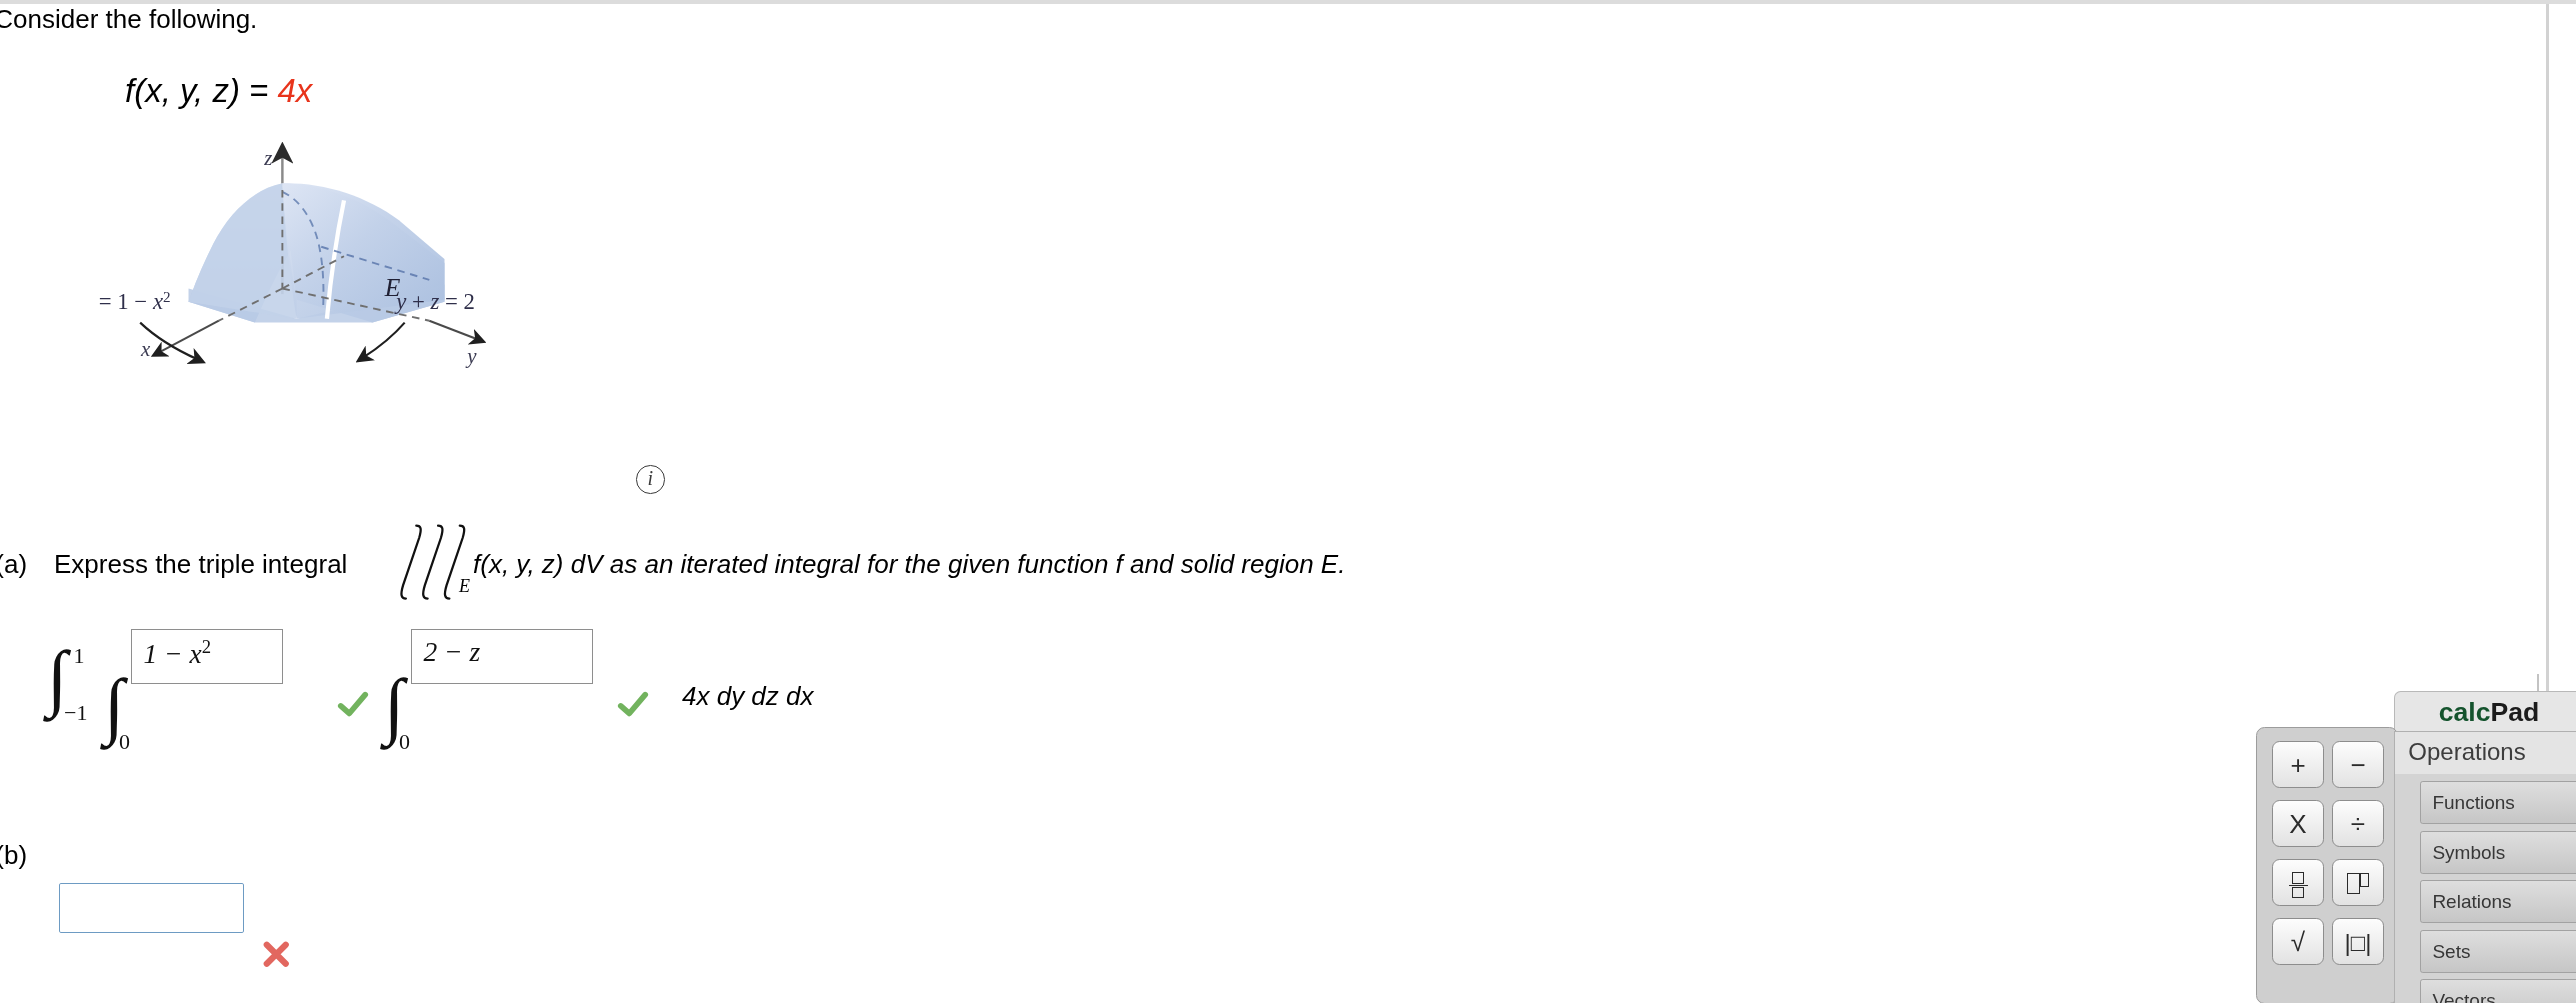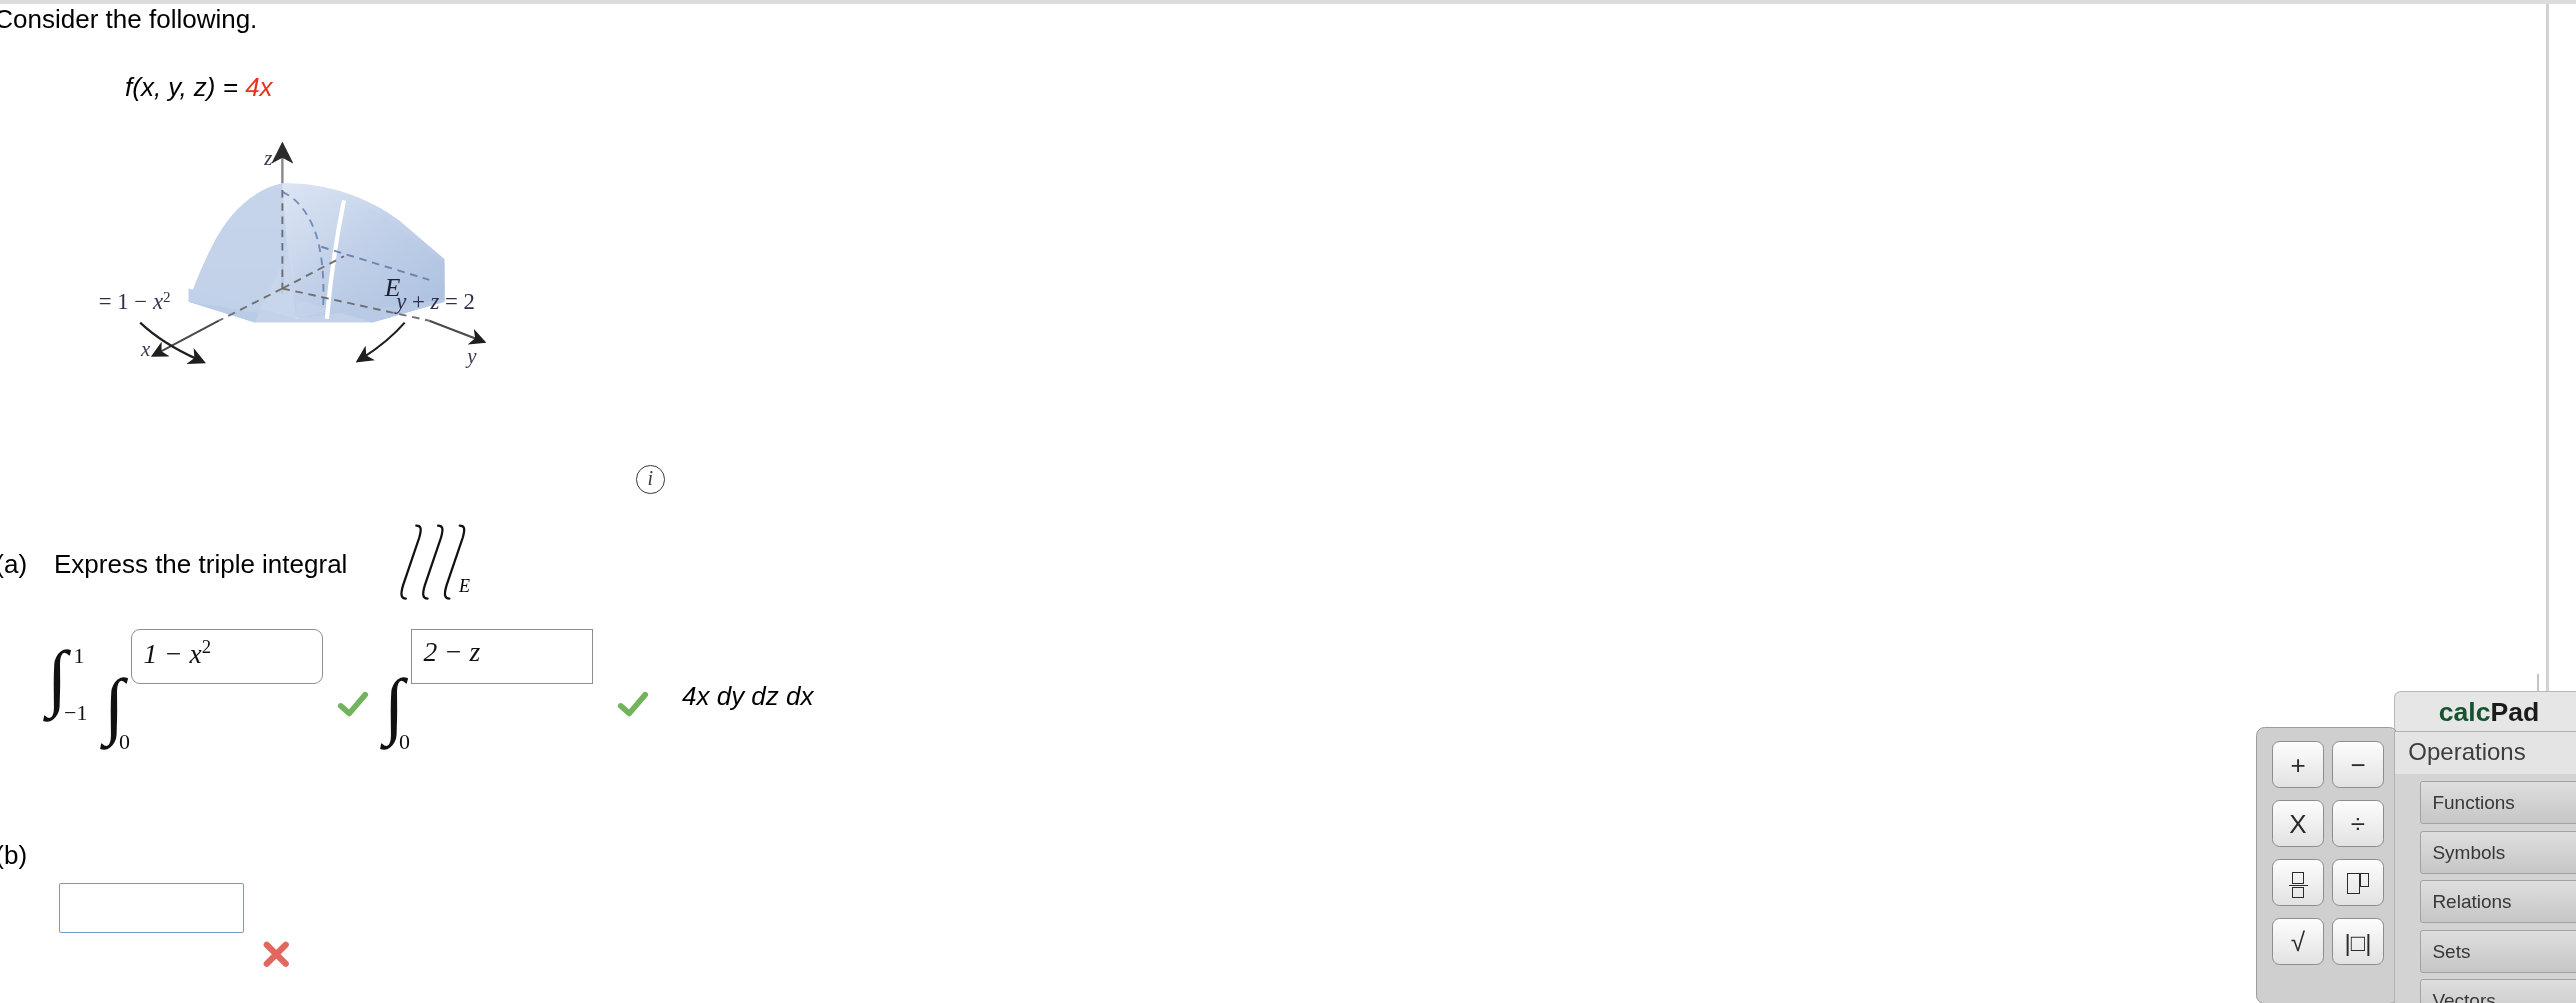--- a/index.html
+++ b/index.html
@@ -35,21 +35,21 @@
     position: absolute;
     font-size: 26px;
     color: #000;
     white-space: nowrap;
   }
   #consider { left: -5.7px; top: 3.8px; }
 
   .func-line {
     position: absolute;
     left: 125px; top: 72px;
-    font-size: 26px;
+    font-size: 33px;
     font-style: italic;
     white-space: nowrap;
   }
   .accent-red { color: #e8341c; font-style: italic; }
 
   
   #figure {
     position: absolute;
     left: 95px; top: 133px;
     width: 589px; height: 237px;
@@ -361,31 +361,32 @@
     <svg width="90" height="87" viewBox="0 0 95 92" xmlns="http://www.w3.org/2000/svg">
       <g stroke="#111" stroke-width="2.4" fill="none" stroke-linecap="round">
         <path d="M22,82 C17,82 16,78 19,68 L36,18 C39,8 38,5 33,5"></path>
         <path d="M45,82 C40,82 39,78 42,68 L59,18 C62,8 61,5 56,5"></path>
         <path d="M68,82 C63,82 62,78 65,68 L82,18 C85,8 84,5 79,5"></path>
       </g>
     </svg>
     <div class="sub-e">E</div>
   </div>
 
+  <div class="post-integral-text ital">f(x, y, z) dV as an iterated integral for the given function f and solid region E.</div>
 
   <div id="answer-row">
 
     <div class="int-glyph" style="left:0px; top:7.6px;">∫</div>
     <div class="int-lim" style="left:26.6px; top:11.4px;">1</div>
     <div class="int-lim" style="left:17px; top:68px;">−1</div>
 
     <div class="int-glyph" style="left:57px; top:36px;">∫</div>
     <div class="int-lim" style="left:72px; top:97px;">0</div>
 
-    <div class="answer-box" style="left:84px; top:-2.8px; width:192px; height:55px;border-radius:9px;">
+    <div class="answer-box" style="left:84px; top:-2.8px; width:152px; height:55px;">
       <span class="it">1 − x</span><sup>2</sup>
     </div>
 
     <div class="check" style="left:290px; top:57px;">
       <svg width="32" height="32" viewBox="0 0 34 34" xmlns="http://www.w3.org/2000/svg">
         <path d="M4,18 L13,26 L30,6" stroke="#72b35e" stroke-width="6" fill="none" stroke-linecap="round" stroke-linejoin="round"></path>
       </svg>
     </div>
 
     <div class="int-glyph" style="left:337px; top:36px;">∫</div>

